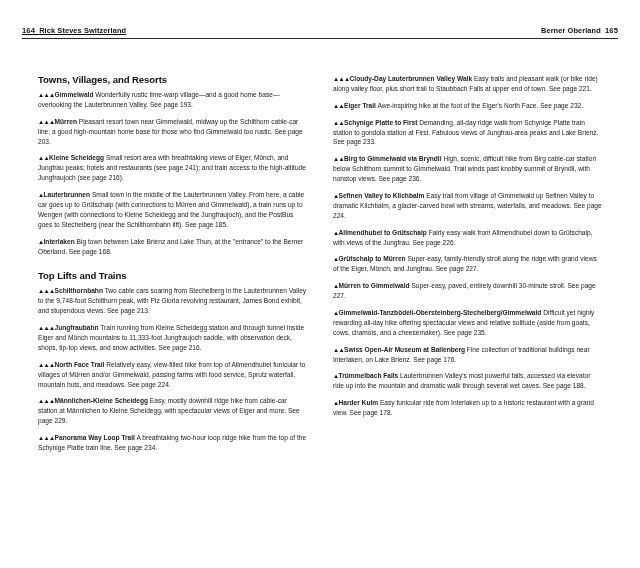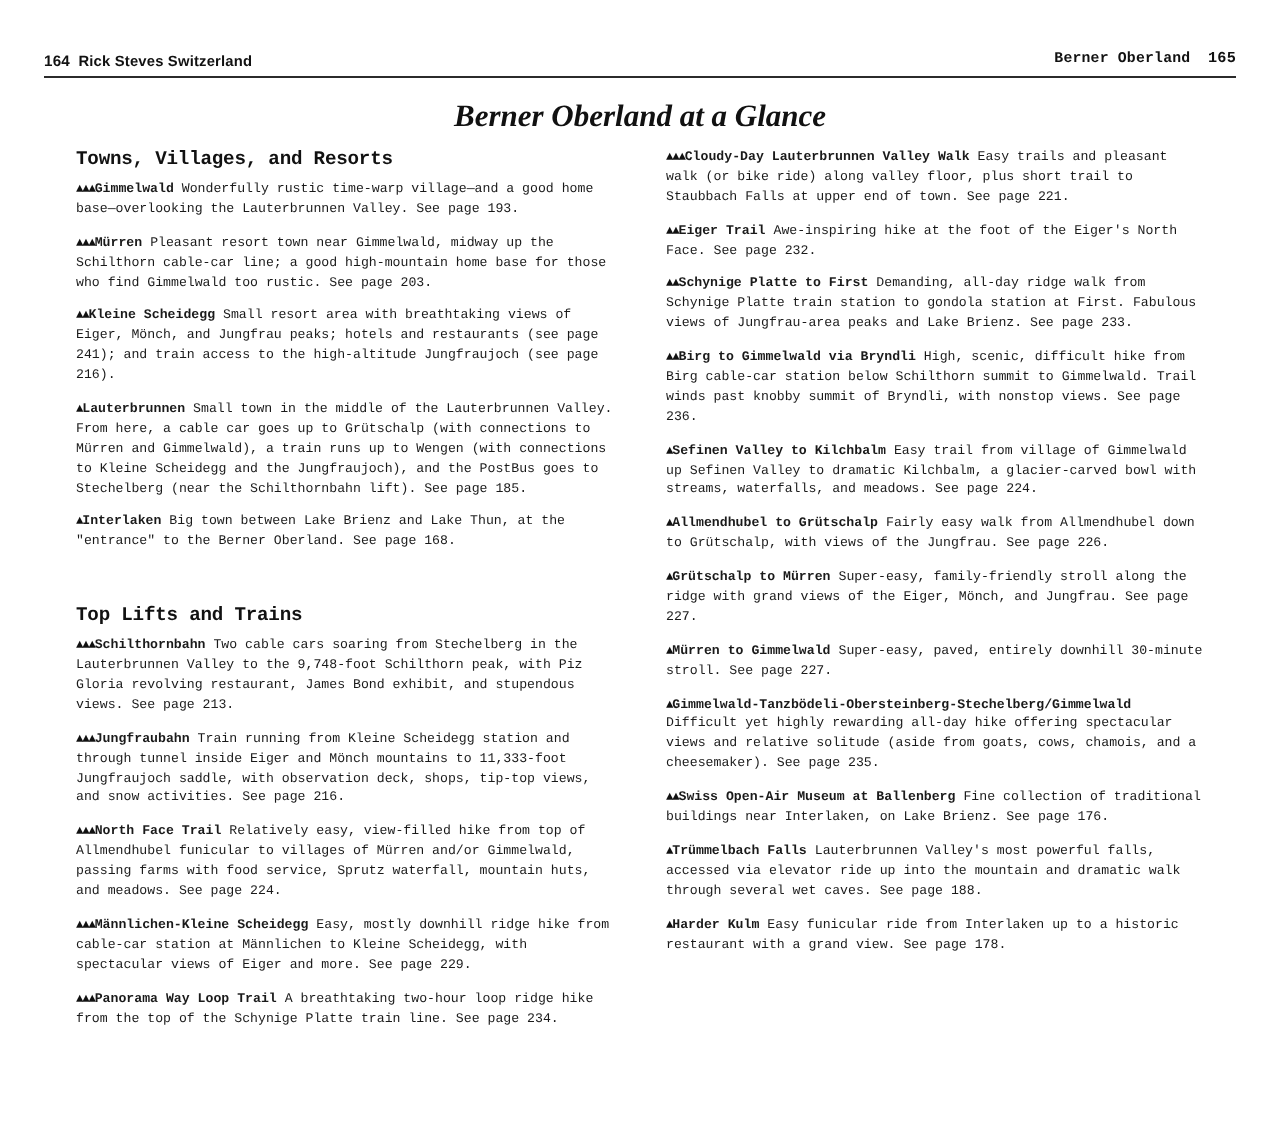--- a/index.html
+++ b/index.html
@@ -24,25 +24,25 @@
   
   .runhead {
     position: absolute;
     top: 26px;
     font-size: 7.2px;
     letter-spacing: 0.1px;
     color: #111;
   }
   .runhead.left {
     left: 22px;
+    text-decoration: underline;
   }
   .runhead.right {
     right: 22px;
     text-align: center;
-    font-family: Liberation Mono, monospace;
   }
   .folio {
     font-weight: bold;
     font-size: 7.6px;
   }
   .booktitle {
     font-weight: bold;
     font-size: 7.4px;
   }
   .rule {
@@ -66,34 +66,33 @@
     color: #111;
   }
   .columns {
     position: absolute;
     top: 74px;
     left: 38px;
     width: 564px;
     height: 480px;
     display: flex;
     gap: 26px;
-    font-family: Liberation Mono, monospace;
   }
   .col {
     width: 269px;
   }
   h2.sec {
     font-size: 9.6px;
     font-weight: bold;
     margin: 0 0 5px 0;
     color: #111;
     letter-spacing: -0.1px;
   }
   h2.sec.spaced {
-    margin-top: 26px;
+    margin-top: 14px;
   }
   .entry {
     font-size: 6.6px;
     line-height: 1.5;
     margin: 0 0 7px 0;
     text-align: left;
     color: #1a1a1a;
   }
   .entry .tri {
     letter-spacing: -0.6px;
@@ -114,21 +113,20 @@
     &nbsp;<span class="booktitle">Rick Steves Switzerland</span>
   </div>
 
   <div class="runhead right">
     <span class="booktitle">Berner Oberland</span>
     &nbsp;<span class="folio">165</span>
   </div>
 
   <div class="rule"></div>
 
-  <div class="title">Berner Oberland at a Glance</div>
 
   <div class="columns">
 
     <div class="col">
 
       <h2 class="sec">Towns, Villages, and Resorts</h2>
 
       <p class="entry"><span class="tri">▲▲▲</span><span class="name">Gimmelwald</span> <span>Wonderfully rustic time-warp village—and a good home base—overlooking the Lauterbrunnen Valley. See page 193.</span></p>
 
       <p class="entry"><span class="tri">▲▲▲</span><span class="name">Mürren</span> <span>Pleasant resort town near Gimmelwald, midway up the Schilthorn cable-car line; a good high-mountain home base for those who find Gimmelwald too rustic. See page 203.</span></p>

